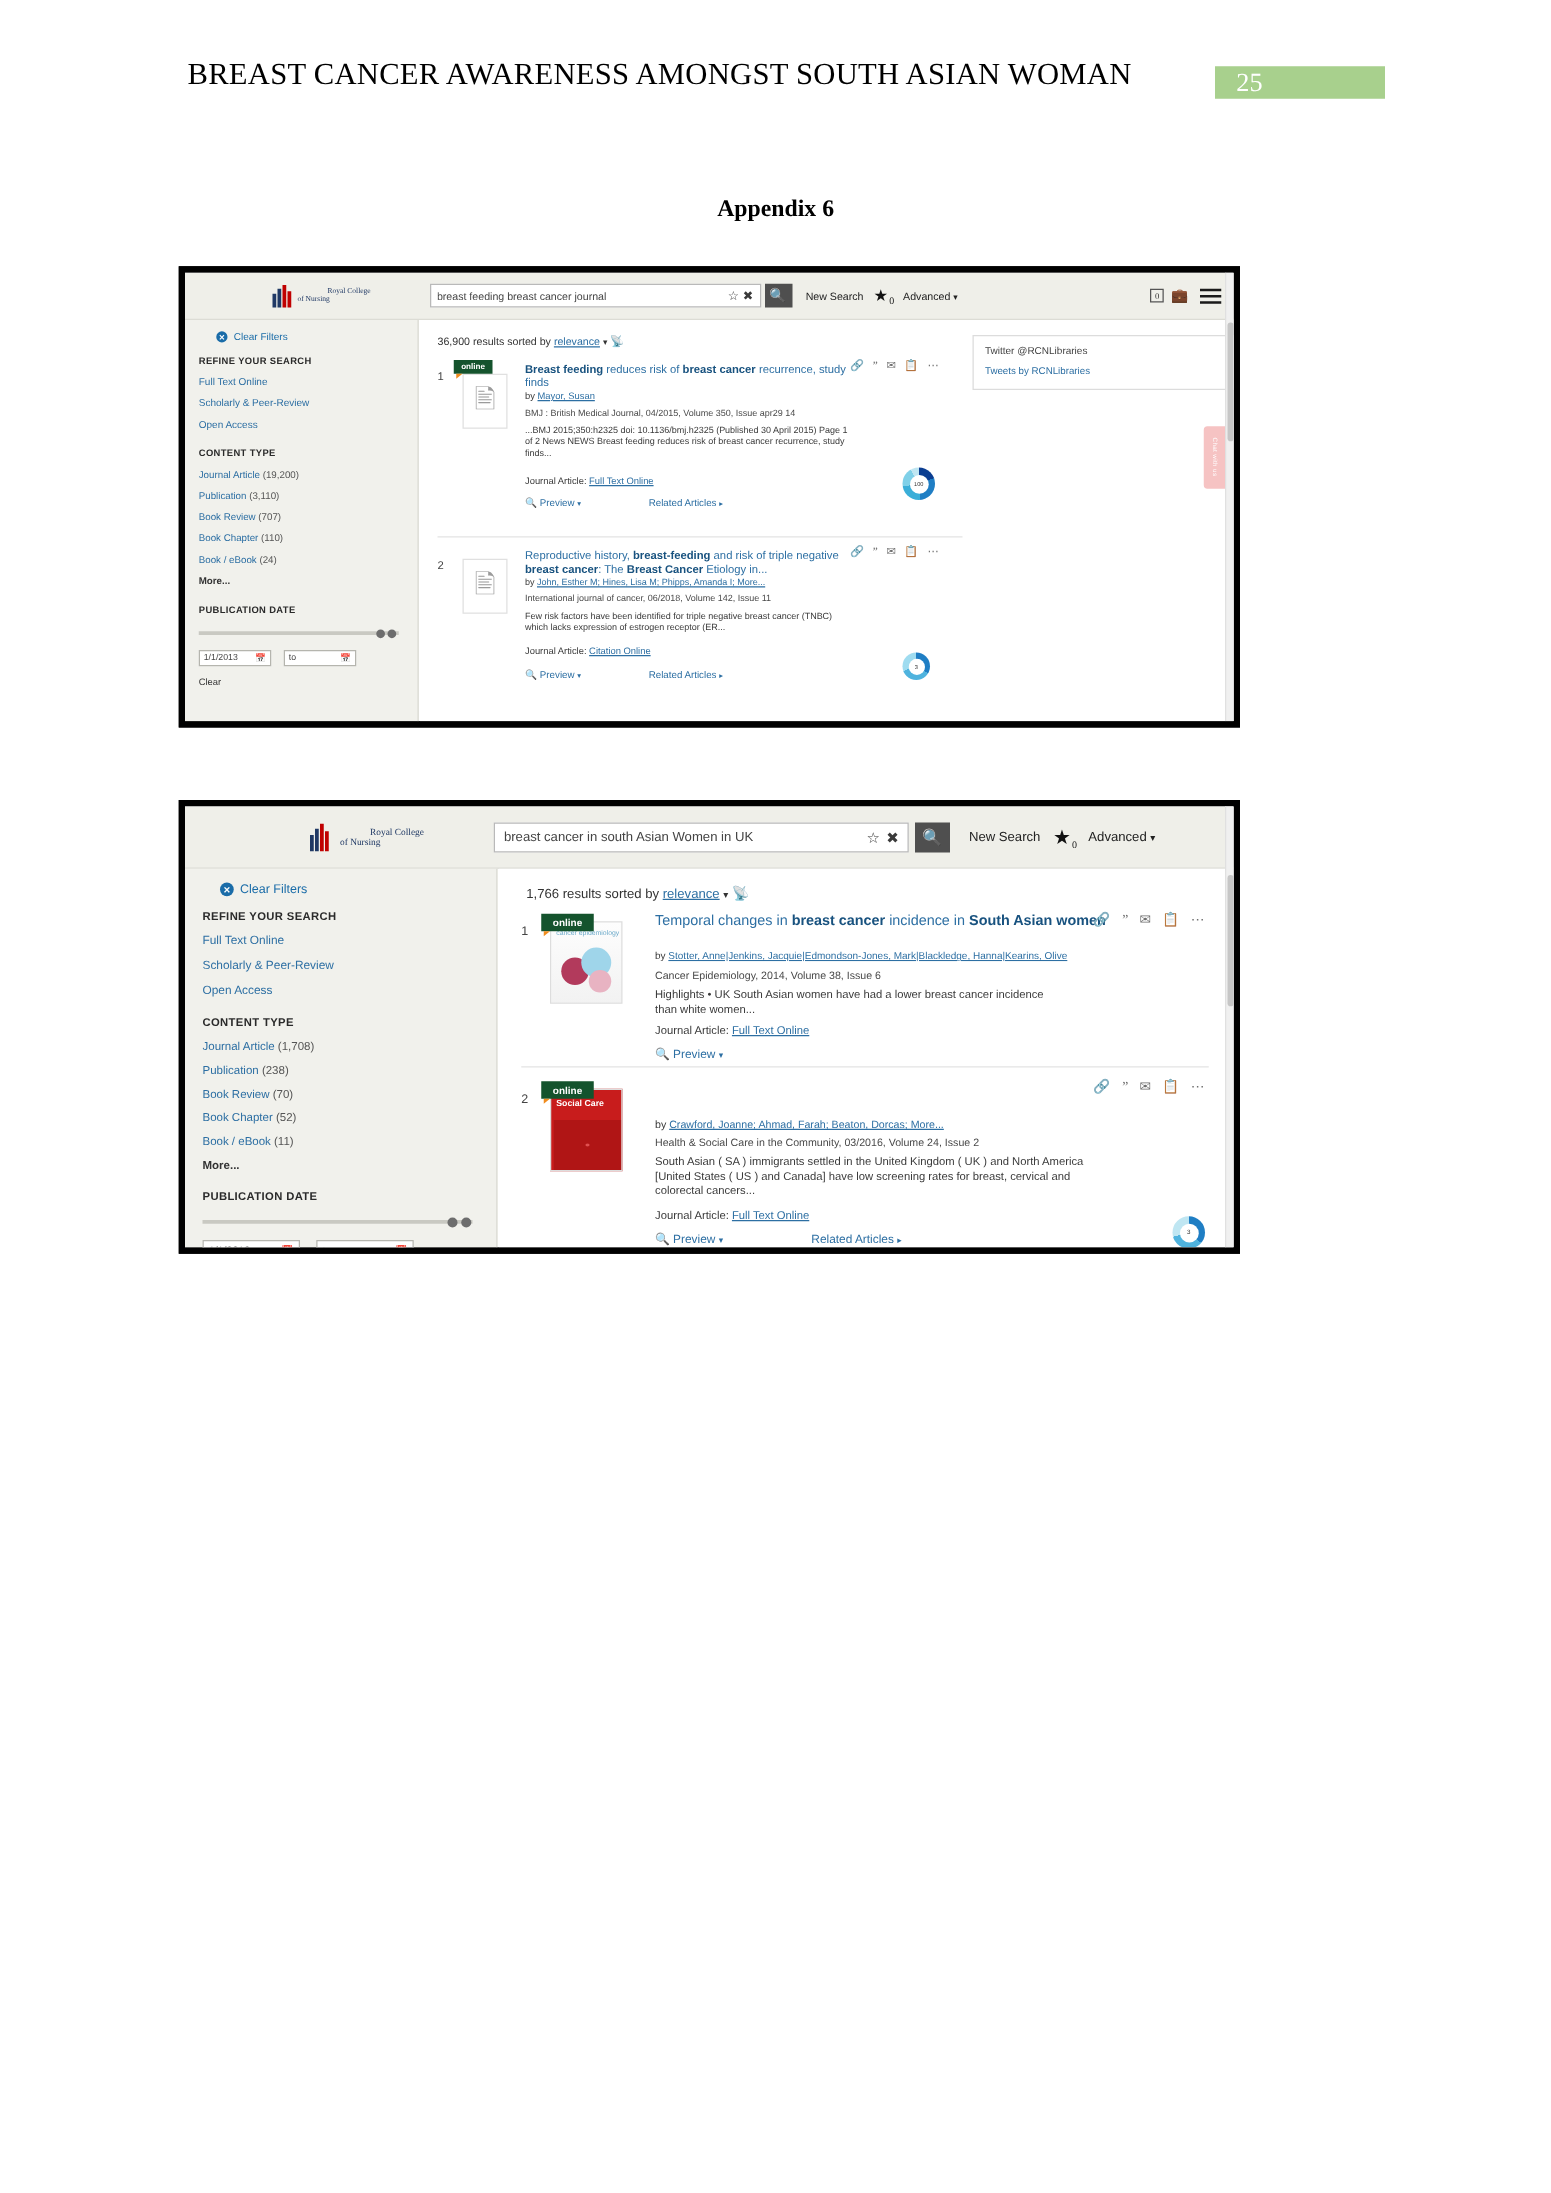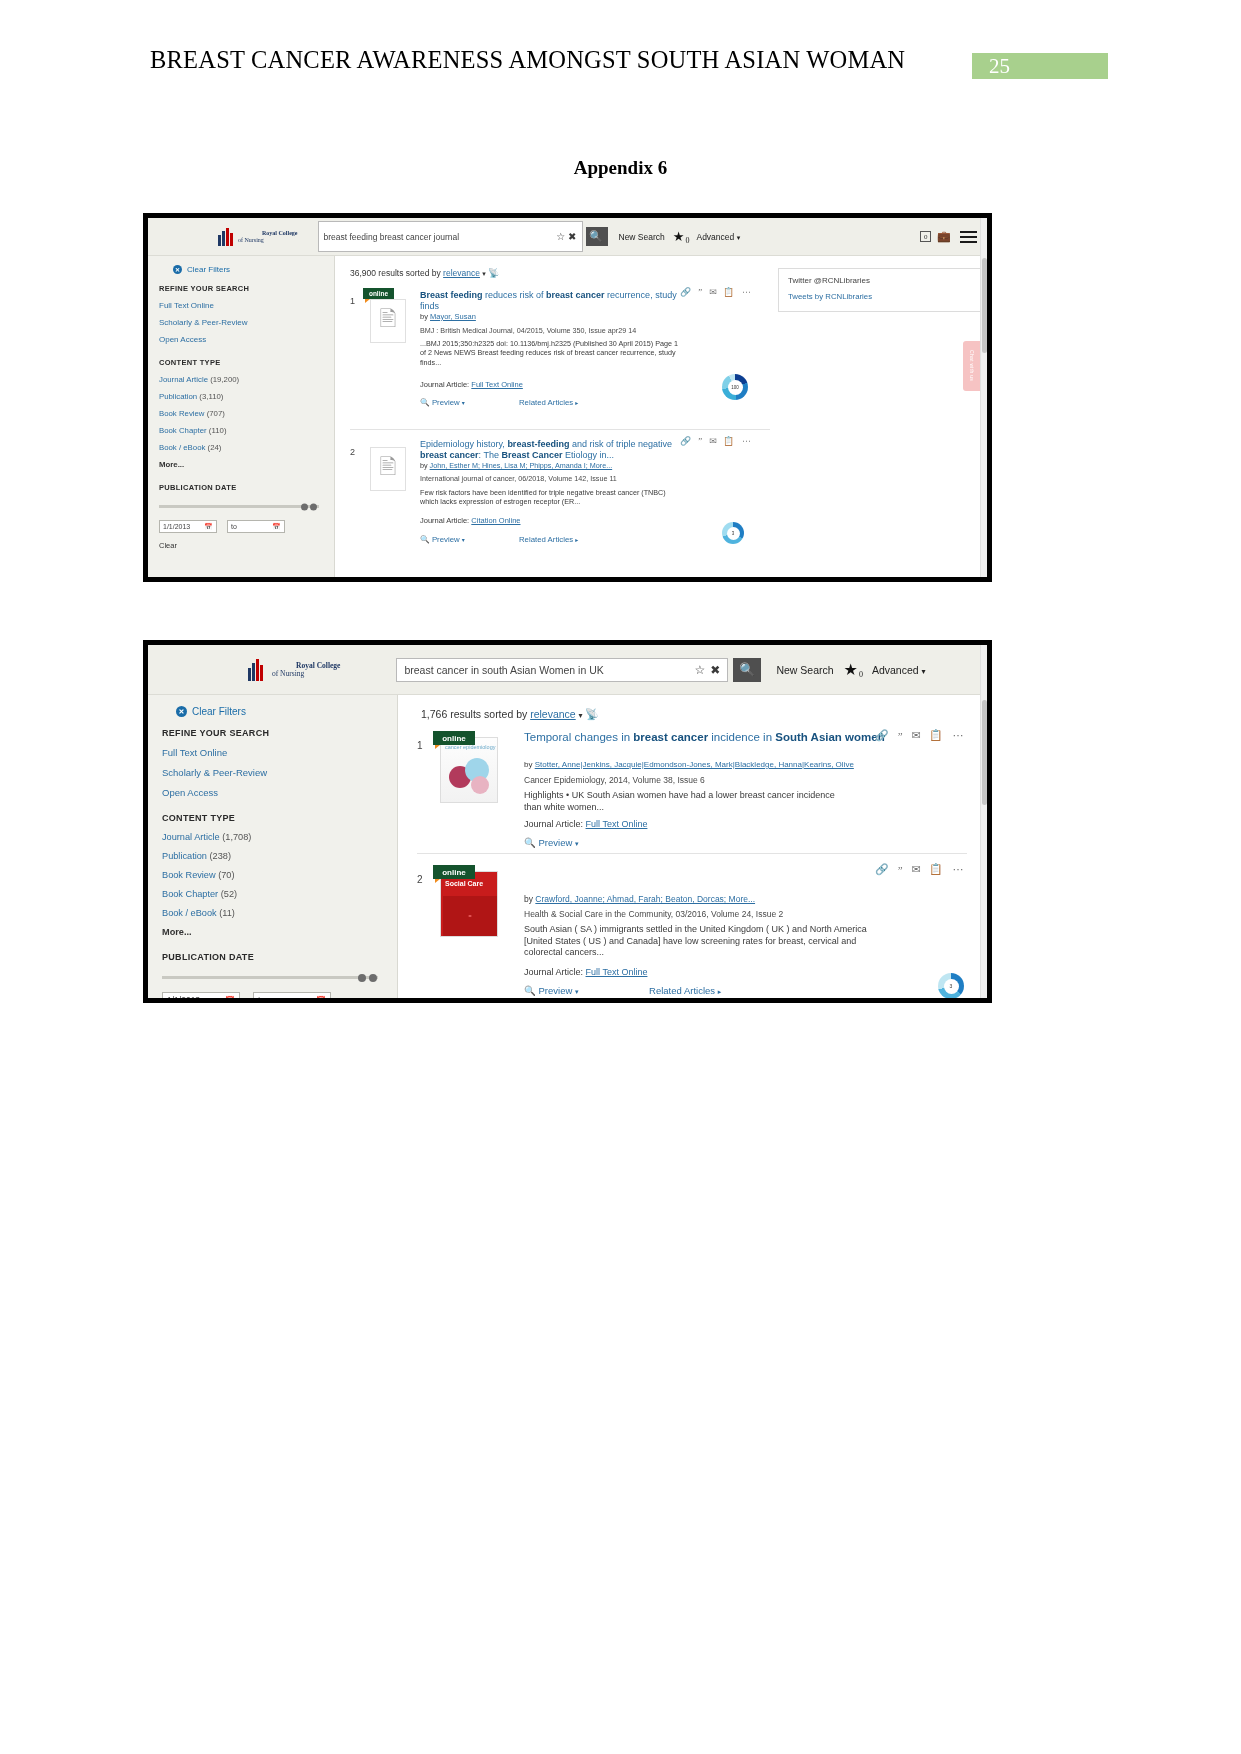--- a/index.html
+++ b/index.html
@@ -62,21 +62,21 @@
   .logo-mark i {
     position:absolute; bottom:0; width:3px; background:#1f3864; display:block;
   }
   .logo-mark i:nth-child(1){ left:0; height:11px; }
   .logo-mark i:nth-child(2){ left:4px; height:15px; }
   .logo-mark i:nth-child(3){ left:8px; height:18px; background:#c00000; }
   .logo-mark i:nth-child(4){ left:12px; height:13px; background:#c00000; }
   .logo-txt {
     font-family:"Liberation Serif", serif; color:#1f3864; line-height:1.05;
   }
-  .logo-txt b { display:block; font-weight:bold;padding-left:24px; }
+  .logo-txt b { display:block; font-weight:normal;padding-left:24px; }
   .logo-txt span { display:block; }
 
   .searchbox {
     background:#fff; border:1px solid #b9b9b9;
     display:flex; align-items:center;
     font-family:"Liberation Sans", sans-serif; color:#444;
   }
   .searchbox .q { flex:1; white-space:nowrap; overflow:hidden; }
   .ic { color:#3a3a3a; display:inline-flex; align-items:center; justify-content:center; }
   .btn-search {
@@ -222,21 +222,21 @@
             <i></i>
             <i></i>
             <i></i>
           </span>
         <span class="logo-txt" style="font-size:6px;">
           <b>Royal College</b>
           <span>of Nursing</span>
         </span>
       </div>
 
-      <div class="searchbox" style="margin-left:20px; width:265px; height:31px; padding:0 5px; font-size:8.5px;">
+      <div class="searchbox" style="margin-left:47px; width:265px; height:19px; padding:0 5px; font-size:8.5px;">
         <span class="q">breast feeding breast cancer journal</span>
         <span class="ic" style="font-size:10px; margin-right:3px;">☆</span>
         <span class="ic" style="font-size:10px;">✖</span>
       </div>
       <div class="btn-search" style="width:22px; height:19px; margin-left:3px; font-size:11px;">
         <span>🔍</span>
       </div>
 
       <span class="hdr-link" style="margin-left:11px; font-size:8.5px;">New Search</span>
       <span class="star-zero" style="margin-left:8px;">
@@ -367,21 +367,21 @@
         </div>
       </div>
 
       <div class="res-row" style="position:absolute; left:14px; top:182px; width:420px; height:140px; border-bottom:none;">
         <span class="res-num" style="left:0; top:9px; font-size:9px;">2</span>
         <span class="thumb" style="left:20px; top:9px; width:36px; height:44px;">
           <span class="thumb-doc" style="font-size:21px;">🖹</span>
         </span>
 
         <div class="res-title" style="position:absolute; left:70px; top:1px; width:260px; font-size:9px;">
-          <span>Epidemiology history, </span><b>breast-feeding</b><span> and risk of triple negative </span><b>breast cancer</b><span>: The </span><b>Breast Cancer</b><span> Etiology in...</span>
+          <span>Reproductive history, </span><b>breast-feeding</b><span> and risk of triple negative </span><b>breast cancer</b><span>: The </span><b>Breast Cancer</b><span> Etiology in...</span>
         </div>
         <div class="res-by" style="position:absolute; left:70px; top:23px; font-size:7.2px;">
           <span>by</span>
           <a>John, Esther M; Hines, Lisa M; Phipps, Amanda I; More...</a>
         </div>
         <div class="res-src" style="position:absolute; left:70px; top:36px; font-size:7.2px;">
           <span>International journal of cancer</span><span>, 06/2018, Volume 142, Issue 11</span>
         </div>
         <div class="res-snip" style="position:absolute; left:70px; top:50px; width:258px; font-size:7.2px;">Few risk factors have been identified for triple negative breast cancer (TNBC) which lacks expression of estrogen receptor (ER...</div>
         <div class="res-type" style="position:absolute; left:70px; top:78px; font-size:7.5px;">

